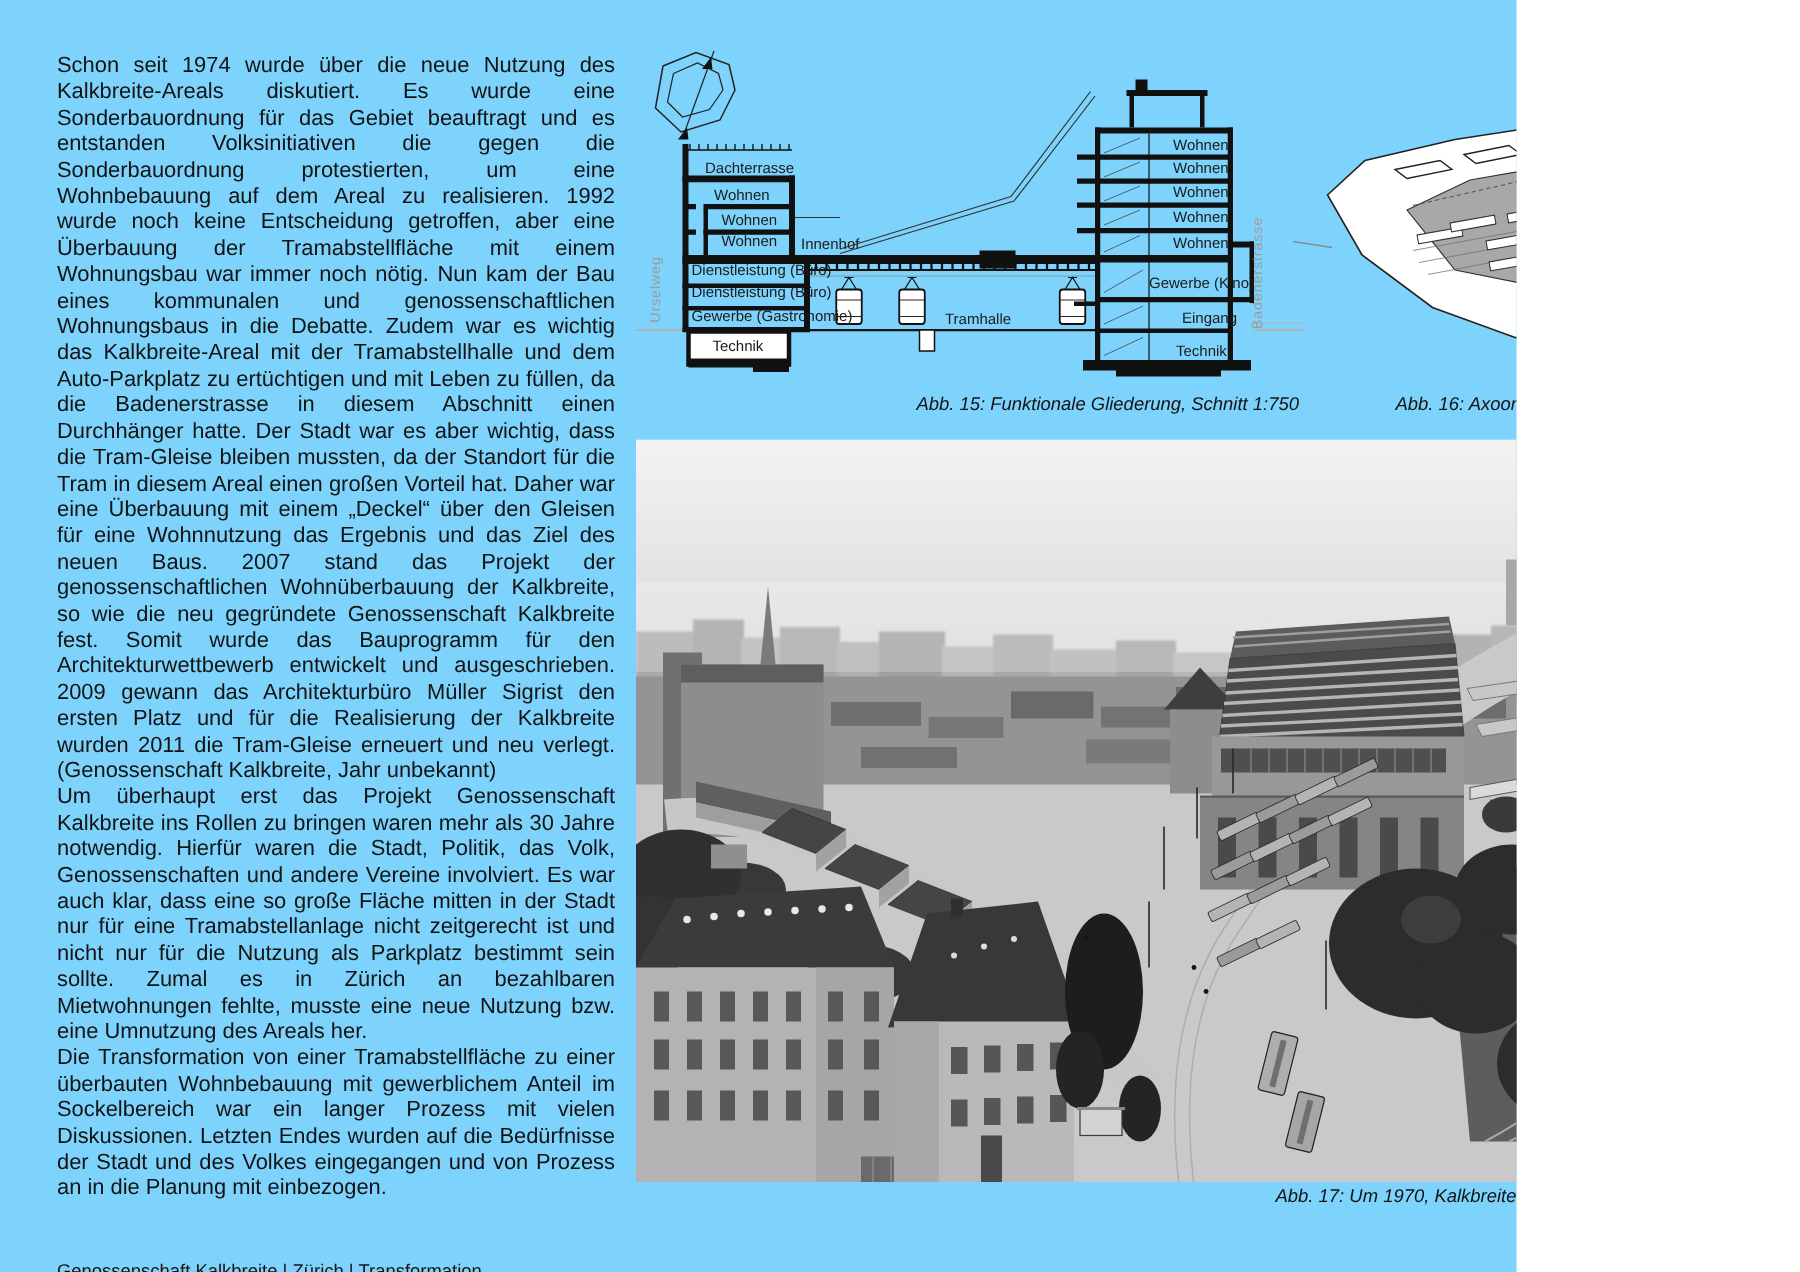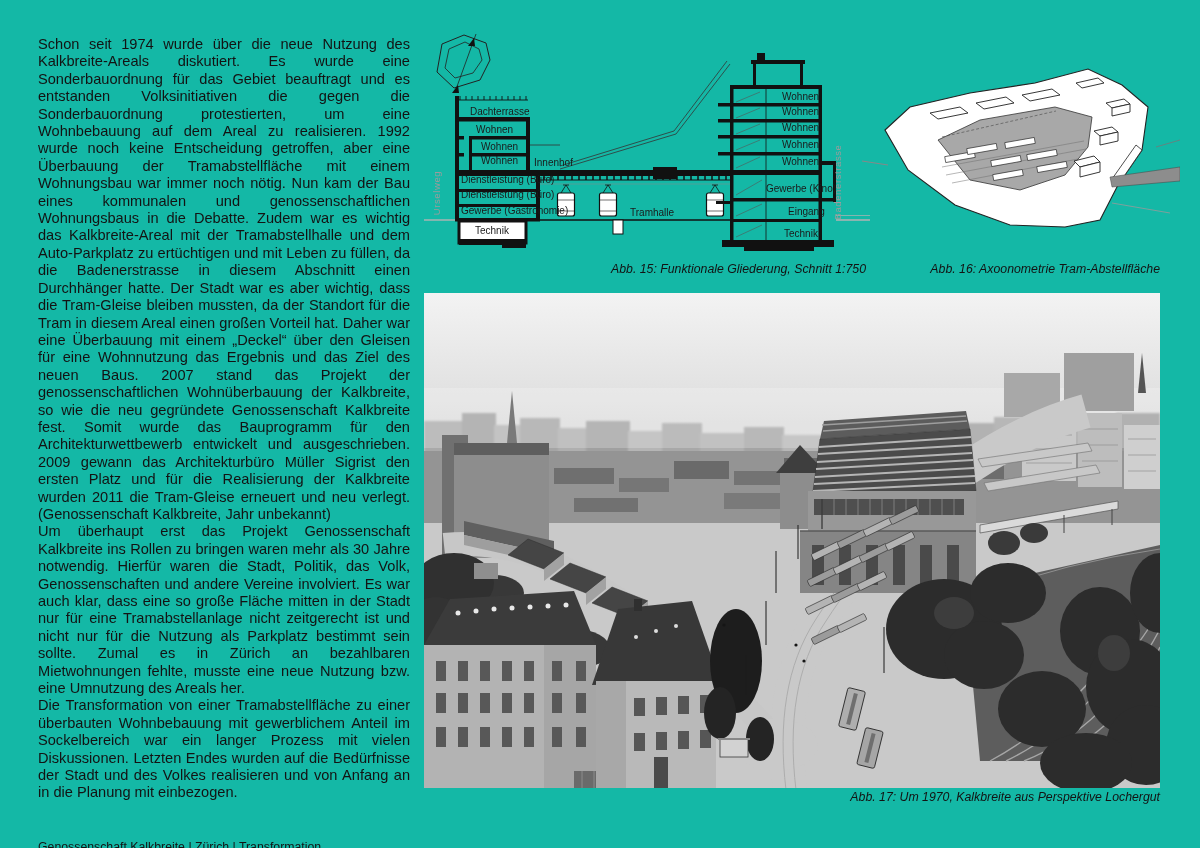--- a/index.html
+++ b/index.html
@@ -1,16 +1,16 @@
 <!DOCTYPE html>
 <html><head>
 <meta charset="utf-8">
 <style>
   html,body{margin:0;padding:0;background:#ffffff;}
-  .page{position:relative;width:1200px;height:848px;background:#14b8a6;overflow:hidden;
+  .page{position:relative;width:1011px;height:848px;background:#7dd3fc;overflow:hidden;
         font-family:"Liberation Sans", sans-serif;color:#161616;}
   .text-col{position:absolute;left:38px;top:36px;width:372px;font-size:14.6px;
             line-height:17.4px;text-align:justify;color:#131313;}
   .text-col p{margin:0;}
   .caption{position:absolute;font-size:12.3px;color:#131313;white-space:nowrap;font-style:italic;}
   .caption.right{text-align:right;}
   .footer{position:absolute;left:38px;top:840px;font-size:12.3px;color:#131313;}
   .fig{position:absolute;}
   svg{display:block;}
   svg text{font-family:"Liberation Sans", sans-serif;}
@@ -18,21 +18,21 @@
   .street{font-size:9.5px;fill:#9c9c9c;letter-spacing:.6px;}
 </style>
 </head>
 <body>
 
 <div class="page">
 
   <div class="text-col">
     <p>Schon seit 1974 wurde über die neue Nutzung des Kalkbreite-Areals diskutiert. Es wurde eine Sonderbauordnung für das Gebiet beauftragt und es entstanden Volksinitiativen die gegen die Sonderbauordnung protestierten, um eine Wohnbebauung auf dem Areal zu realisieren. 1992 wurde noch keine Entscheidung getroffen, aber eine Überbauung der Tramabstellfläche mit einem Wohnungsbau war immer noch nötig. Nun kam der Bau eines kommunalen und genossenschaftlichen Wohnungsbaus in die Debatte. Zudem war es wichtig das Kalkbreite-Areal mit der Tramabstellhalle und dem Auto-Parkplatz zu ertüchtigen und mit Leben zu füllen, da die Badenerstrasse in diesem Abschnitt einen Durchhänger hatte. Der Stadt war es aber wichtig, dass die Tram-Gleise bleiben mussten, da der Standort für die Tram in diesem Areal einen großen Vorteil hat. Daher war eine Überbauung mit einem „Deckel“ über den Gleisen für eine Wohnnutzung das Ergebnis und das Ziel des neuen Baus. 2007 stand das Projekt der genossenschaftlichen Wohnüberbauung der Kalkbreite, so wie die neu gegründete Genossenschaft Kalkbreite fest. Somit wurde das Bauprogramm für den Architekturwettbewerb entwickelt und ausgeschrieben. 2009 gewann das Architekturbüro Müller Sigrist den ersten Platz und für die Realisierung der Kalkbreite wurden 2011 die Tram-Gleise erneuert und neu verlegt. (Genossenschaft Kalkbreite, Jahr unbekannt)</p>
     <p>Um überhaupt erst das Projekt Genossenschaft Kalkbreite ins Rollen zu bringen waren mehr als 30 Jahre notwendig. Hierfür waren die Stadt, Politik, das Volk, Genossenschaften und andere Vereine involviert. Es war auch klar, dass eine so große Fläche mitten in der Stadt nur für eine Tramabstellanlage nicht zeitgerecht ist und nicht nur für die Nutzung als Parkplatz bestimmt sein sollte. Zumal es in Zürich an bezahlbaren Mietwohnungen fehlte, musste eine neue Nutzung bzw. eine Umnutzung des Areals her.</p>
-    <p>Die Transformation von einer Tramabstellfläche zu einer überbauten Wohnbebauung mit gewerblichem Anteil im Sockelbereich war ein langer Prozess mit vielen Diskussionen. Letzten Endes wurden auf die Bedürfnisse der Stadt und des Volkes realisieren und von Anfang an in die Planung mit einbezogen.</p>
+    <p>Die Transformation von einer Tramabstellfläche zu einer überbauten Wohnbebauung mit gewerblichem Anteil im Sockelbereich war ein langer Prozess mit vielen Diskussionen. Letzten Endes wurden auf die Bedürfnisse der Stadt und des Volkes eingegangen und von Prozess an in die Planung mit einbezogen.</p>
   </div>
 
   <div class="fig" style="left:424px;top:30px;width:450px;height:250px;">
     <svg width="450" height="250" viewBox="0 0 450 250">
 
       <g fill="none" stroke="#222">
         <polygon points="18,14 40,5 62,13 66,30 56,50 30,58 13,42" stroke-width="1"></polygon>
         <polygon points="25,19 41,12 55,19 58,30 49,43 31,48 21,38" stroke-width="0.8"></polygon>
         <line x1="52" y1="4" x2="31" y2="62" stroke-width="0.8"></line>
         <polygon points="44,16 50,8 51,16" fill="#111" stroke="none"></polygon>

